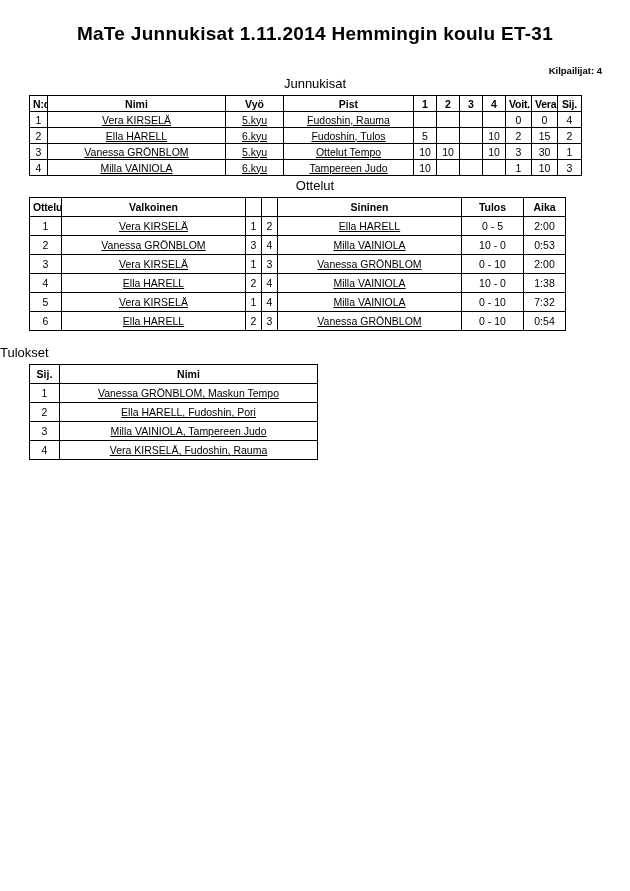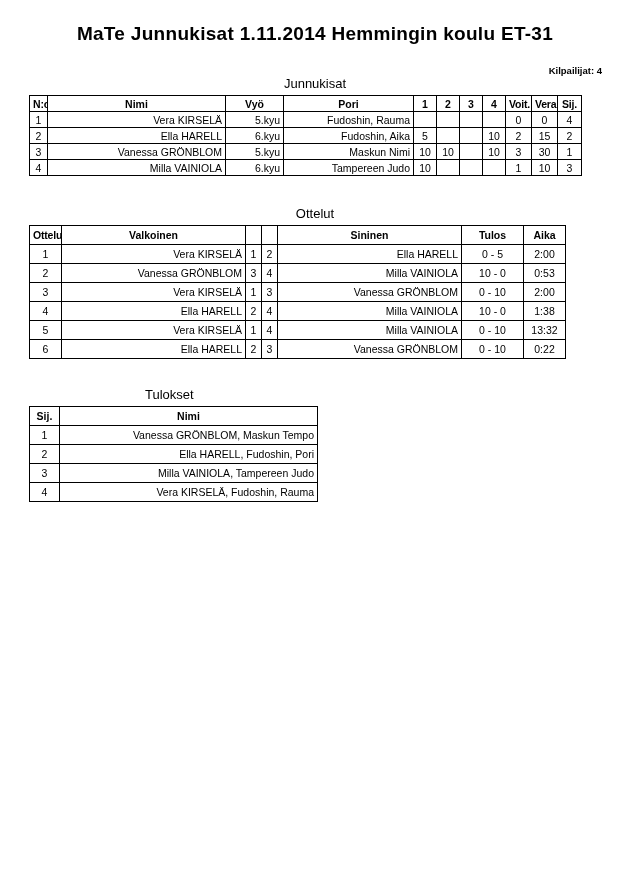--- a/index.html
+++ b/index.html
@@ -54,48 +54,48 @@
     overflow: hidden;
     white-space: nowrap;
     font-weight: normal;
   }
   .hdr td {
     font-weight: bold;
     text-align: center;
     font-size: 10.5px;
   }
   .c { text-align: center; }
-  .l { text-align: right; }
+  .l { text-align: center; text-decoration: underline; }
 
   
   #kilpailijat-table { width: 543px; margin-left: 29px; margin-top: 4px; }
   #kilpailijat-table .col-no    { width: 18px; }
   #kilpailijat-table .col-nimi  { width: 178px; }
   #kilpailijat-table .col-vyo   { width: 58px; }
   #kilpailijat-table .col-seura { width: 130px; }
   #kilpailijat-table .col-m     { width: 23px; }
   #kilpailijat-table .col-voit  { width: 26px; }
   #kilpailijat-table .col-pist  { width: 26px; }
   #kilpailijat-table .col-sij   { width: 24px; }
 
   
-  #ottelut-title { margin-top: 30px; }
+  #ottelut-title { margin-top: 2px; }
   #ottelut-table { width: 536px; margin-left: 29px; margin-top: 4px; }
   #ottelut-table .col-ottelu { width: 32px; }
   #ottelut-table .col-valk   { width: 184px; }
   #ottelut-table .col-vn1    { width: 16px; }
   #ottelut-table .col-vn2    { width: 16px; }
   #ottelut-table .col-sin    { width: 184px; }
   #ottelut-table .col-tulos  { width: 62px; }
   #ottelut-table .col-aika   { width: 42px; }
   #ottelut-table tbody tr { height: 19px; margin-top: 48px; }
   #ottelut-table tbody td { height: 19px; }
 
   
-  #tulokset-title { margin-top: 28px; text-align: left; padding-left: 145px; }
+  #tulokset-title { margin-top: 14px; text-align: left; }
   #tulokset-table { width: 288px; margin-left: 29px; margin-top: 4px; }
   #tulokset-table .col-sij { width: 30px; }
   #tulokset-table .col-nimi { width: 258px; }
   #tulokset-table tbody tr { height: 19px; }
   #tulokset-table tbody td { height: 19px; }
 
   .tight { letter-spacing: -0.2px; }
 </style>
 </head>
 <body>
@@ -118,21 +118,21 @@
         <col class="col-m">
       <col class="col-voit">
         <col class="col-pist">
         <col class="col-sij">
     </colgroup>
     <tbody>
       <tr class="hdr">
         <td class="c tight">N:o</td>
         <td class="c">Nimi</td>
         <td class="c">Vyö</td>
-        <td class="c">Pori</td>
+        <td class="c">Pist</td>
         <td class="c">1</td>
         <td class="c">2</td>
         <td class="c">3</td>
         <td class="c">4</td>
         <td class="c tight">Voit.</td>
         <td class="c tight">Vera.</td>
         <td class="c tight">Sij.</td>
       </tr>
 
       <tr>
@@ -145,34 +145,34 @@
         <td class="c"></td>
         <td class="c"></td>
         <td class="c">0</td>
         <td class="c">0</td>
         <td class="c">4</td>
       </tr>
       <tr>
         <td class="c">2</td>
         <td class="l">Ella HARELL</td>
         <td class="l">6.kyu</td>
-        <td class="l">Fudoshin, Aika</td>
+        <td class="l">Fudoshin, Tulos</td>
         <td class="c">5</td>
         <td class="c"></td>
         <td class="c"></td>
         <td class="c">10</td>
         <td class="c">2</td>
         <td class="c">15</td>
         <td class="c">2</td>
       </tr>
       <tr>
         <td class="c">3</td>
         <td class="l">Vanessa GRÖNBLOM</td>
         <td class="l">5.kyu</td>
-        <td class="l">Maskun Nimi</td>
+        <td class="l">Ottelut Tempo</td>
         <td class="c">10</td>
         <td class="c">10</td>
         <td class="c"></td>
         <td class="c">10</td>
         <td class="c">3</td>
         <td class="c">30</td>
         <td class="c">1</td>
       </tr>
       <tr>
         <td class="c">4</td>
@@ -248,30 +248,30 @@
         <td class="c">10 - 0</td>
         <td class="c">1:38</td>
       </tr>
       <tr>
         <td class="c">5</td>
         <td class="l">Vera KIRSELÄ</td>
         <td class="c">1</td>
         <td class="c">4</td>
         <td class="l">Milla VAINIOLA</td>
         <td class="c">0 - 10</td>
-        <td class="c">13:32</td>
+        <td class="c">7:32</td>
       </tr>
       <tr>
         <td class="c">6</td>
         <td class="l">Ella HARELL</td>
         <td class="c">2</td>
         <td class="c">3</td>
         <td class="l">Vanessa GRÖNBLOM</td>
         <td class="c">0 - 10</td>
-        <td class="c">0:22</td>
+        <td class="c">0:54</td>
       </tr>
     </tbody>
   </table>
 
   <div class="section-title" id="tulokset-title">Tulokset</div>
   <table id="tulokset-table">
     <colgroup>
       <col class="col-sij">
         <col class="col-nimi">
     </colgroup>

